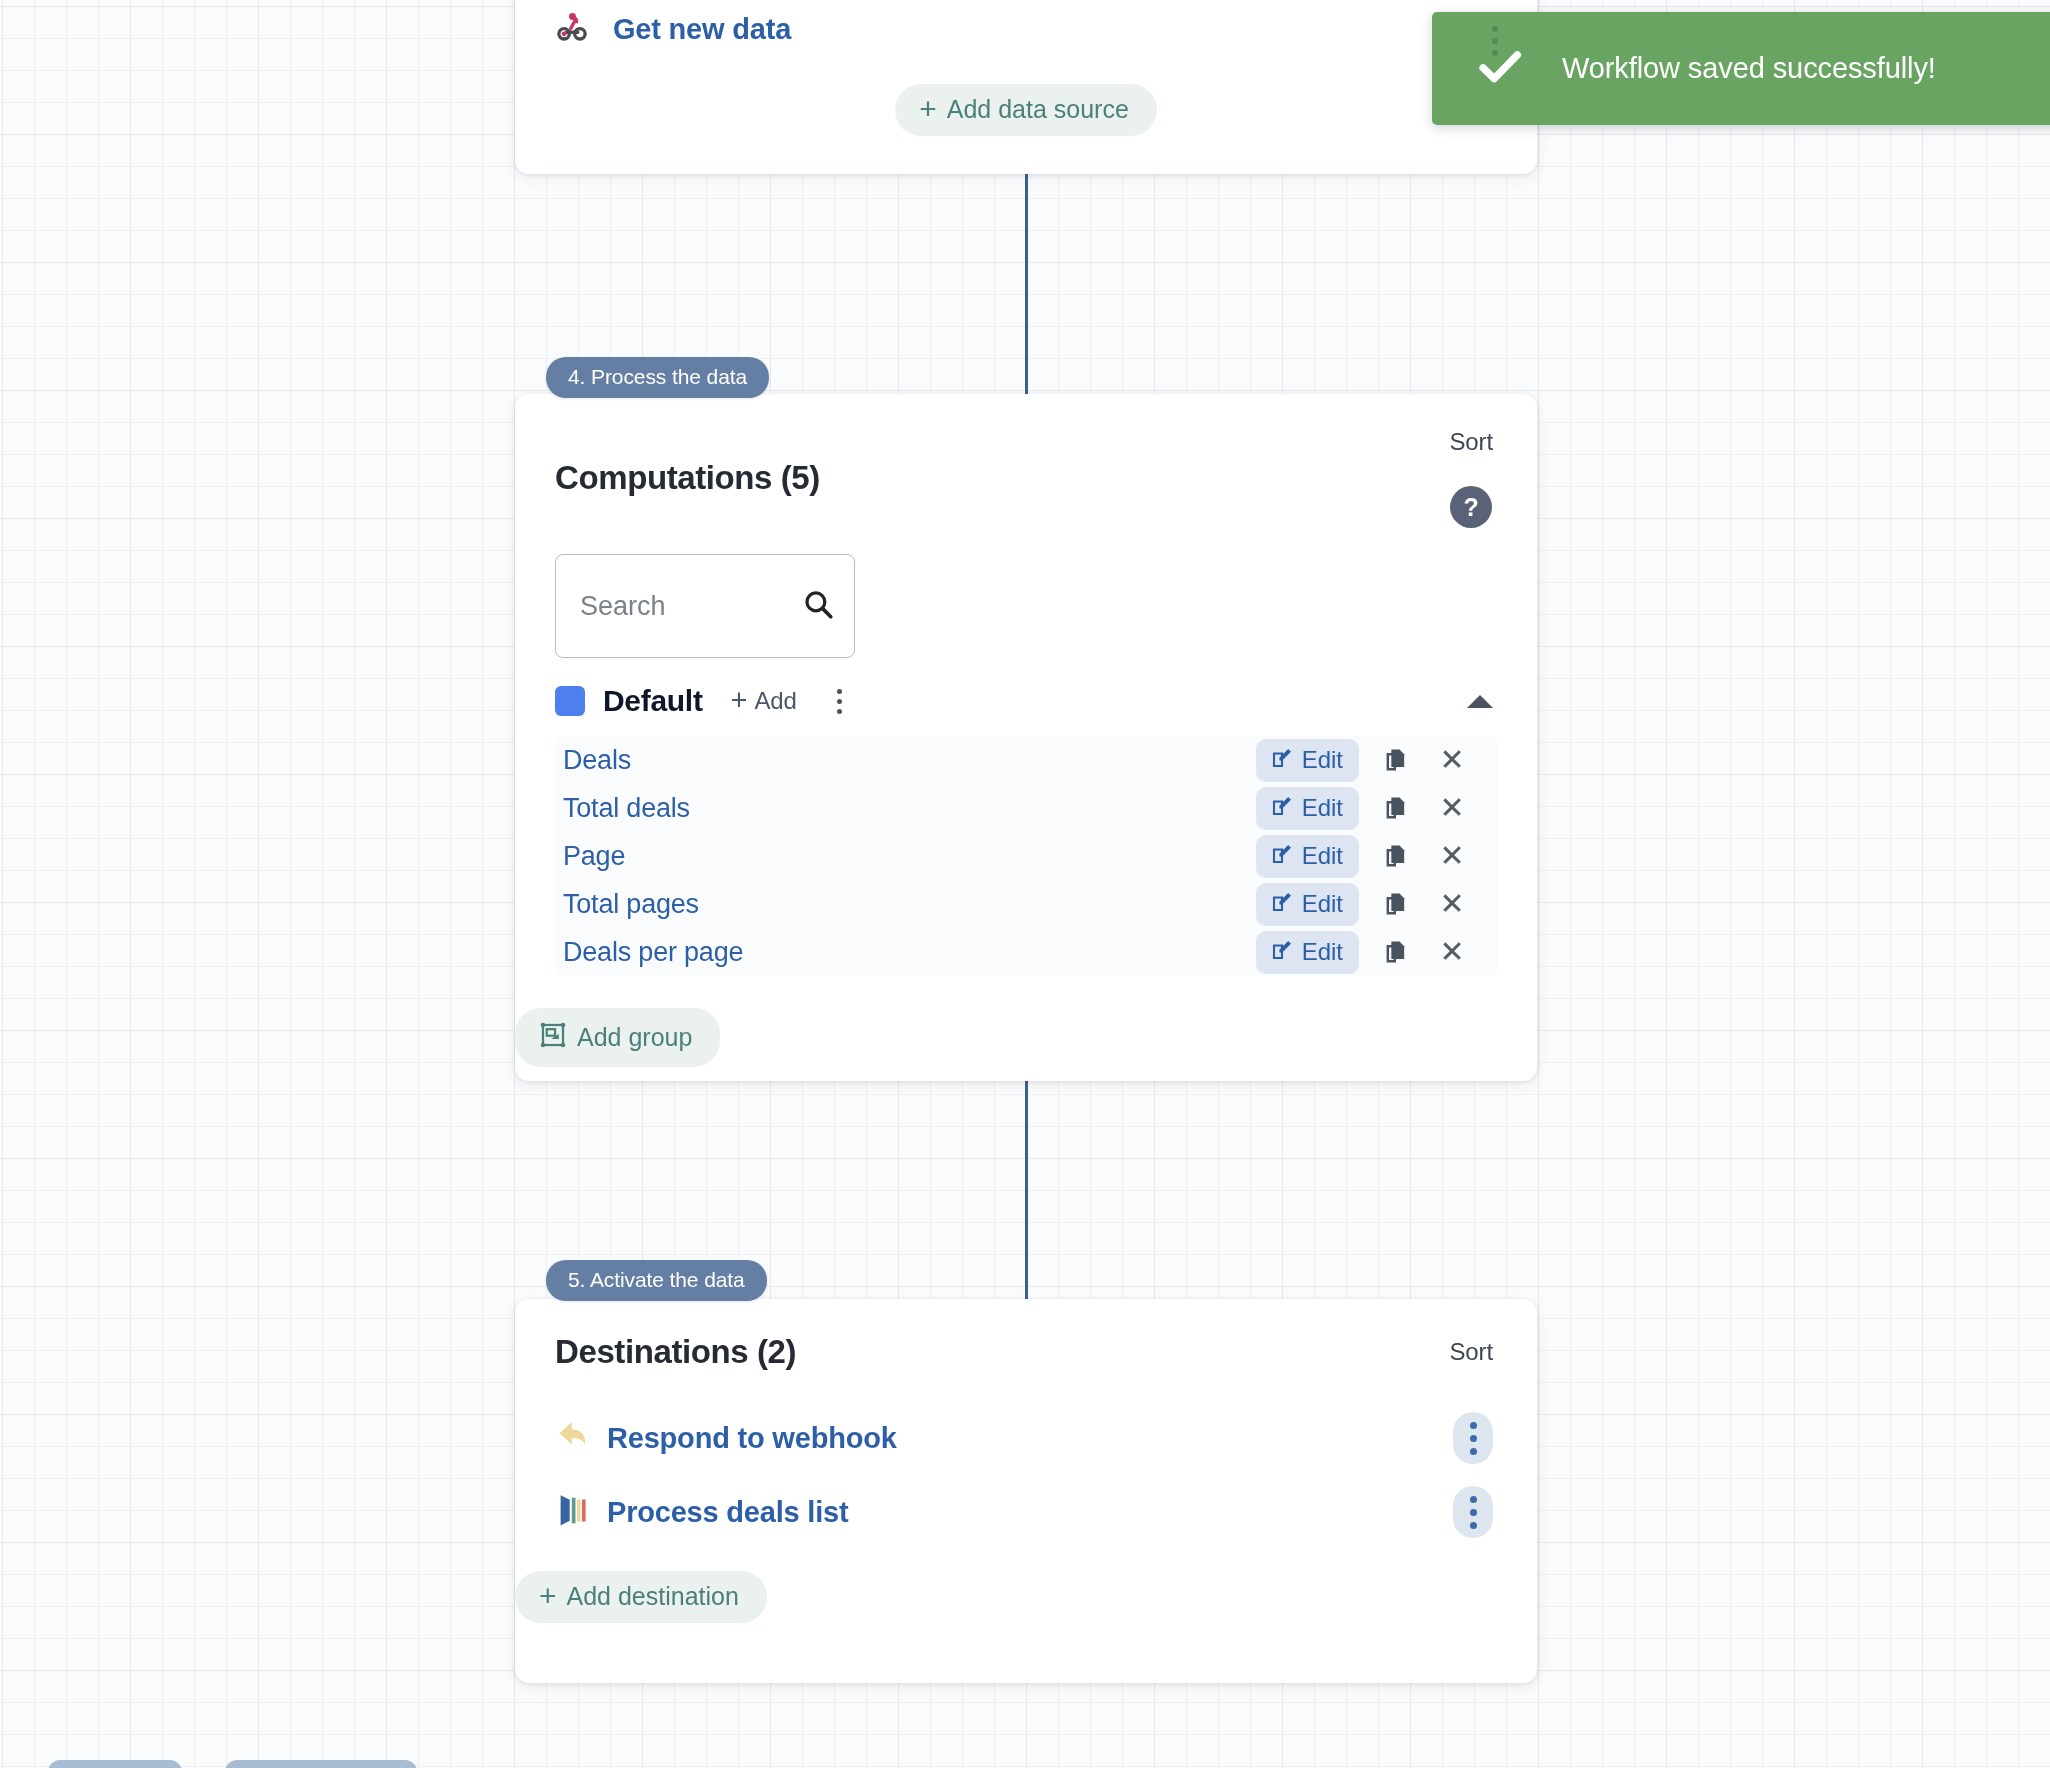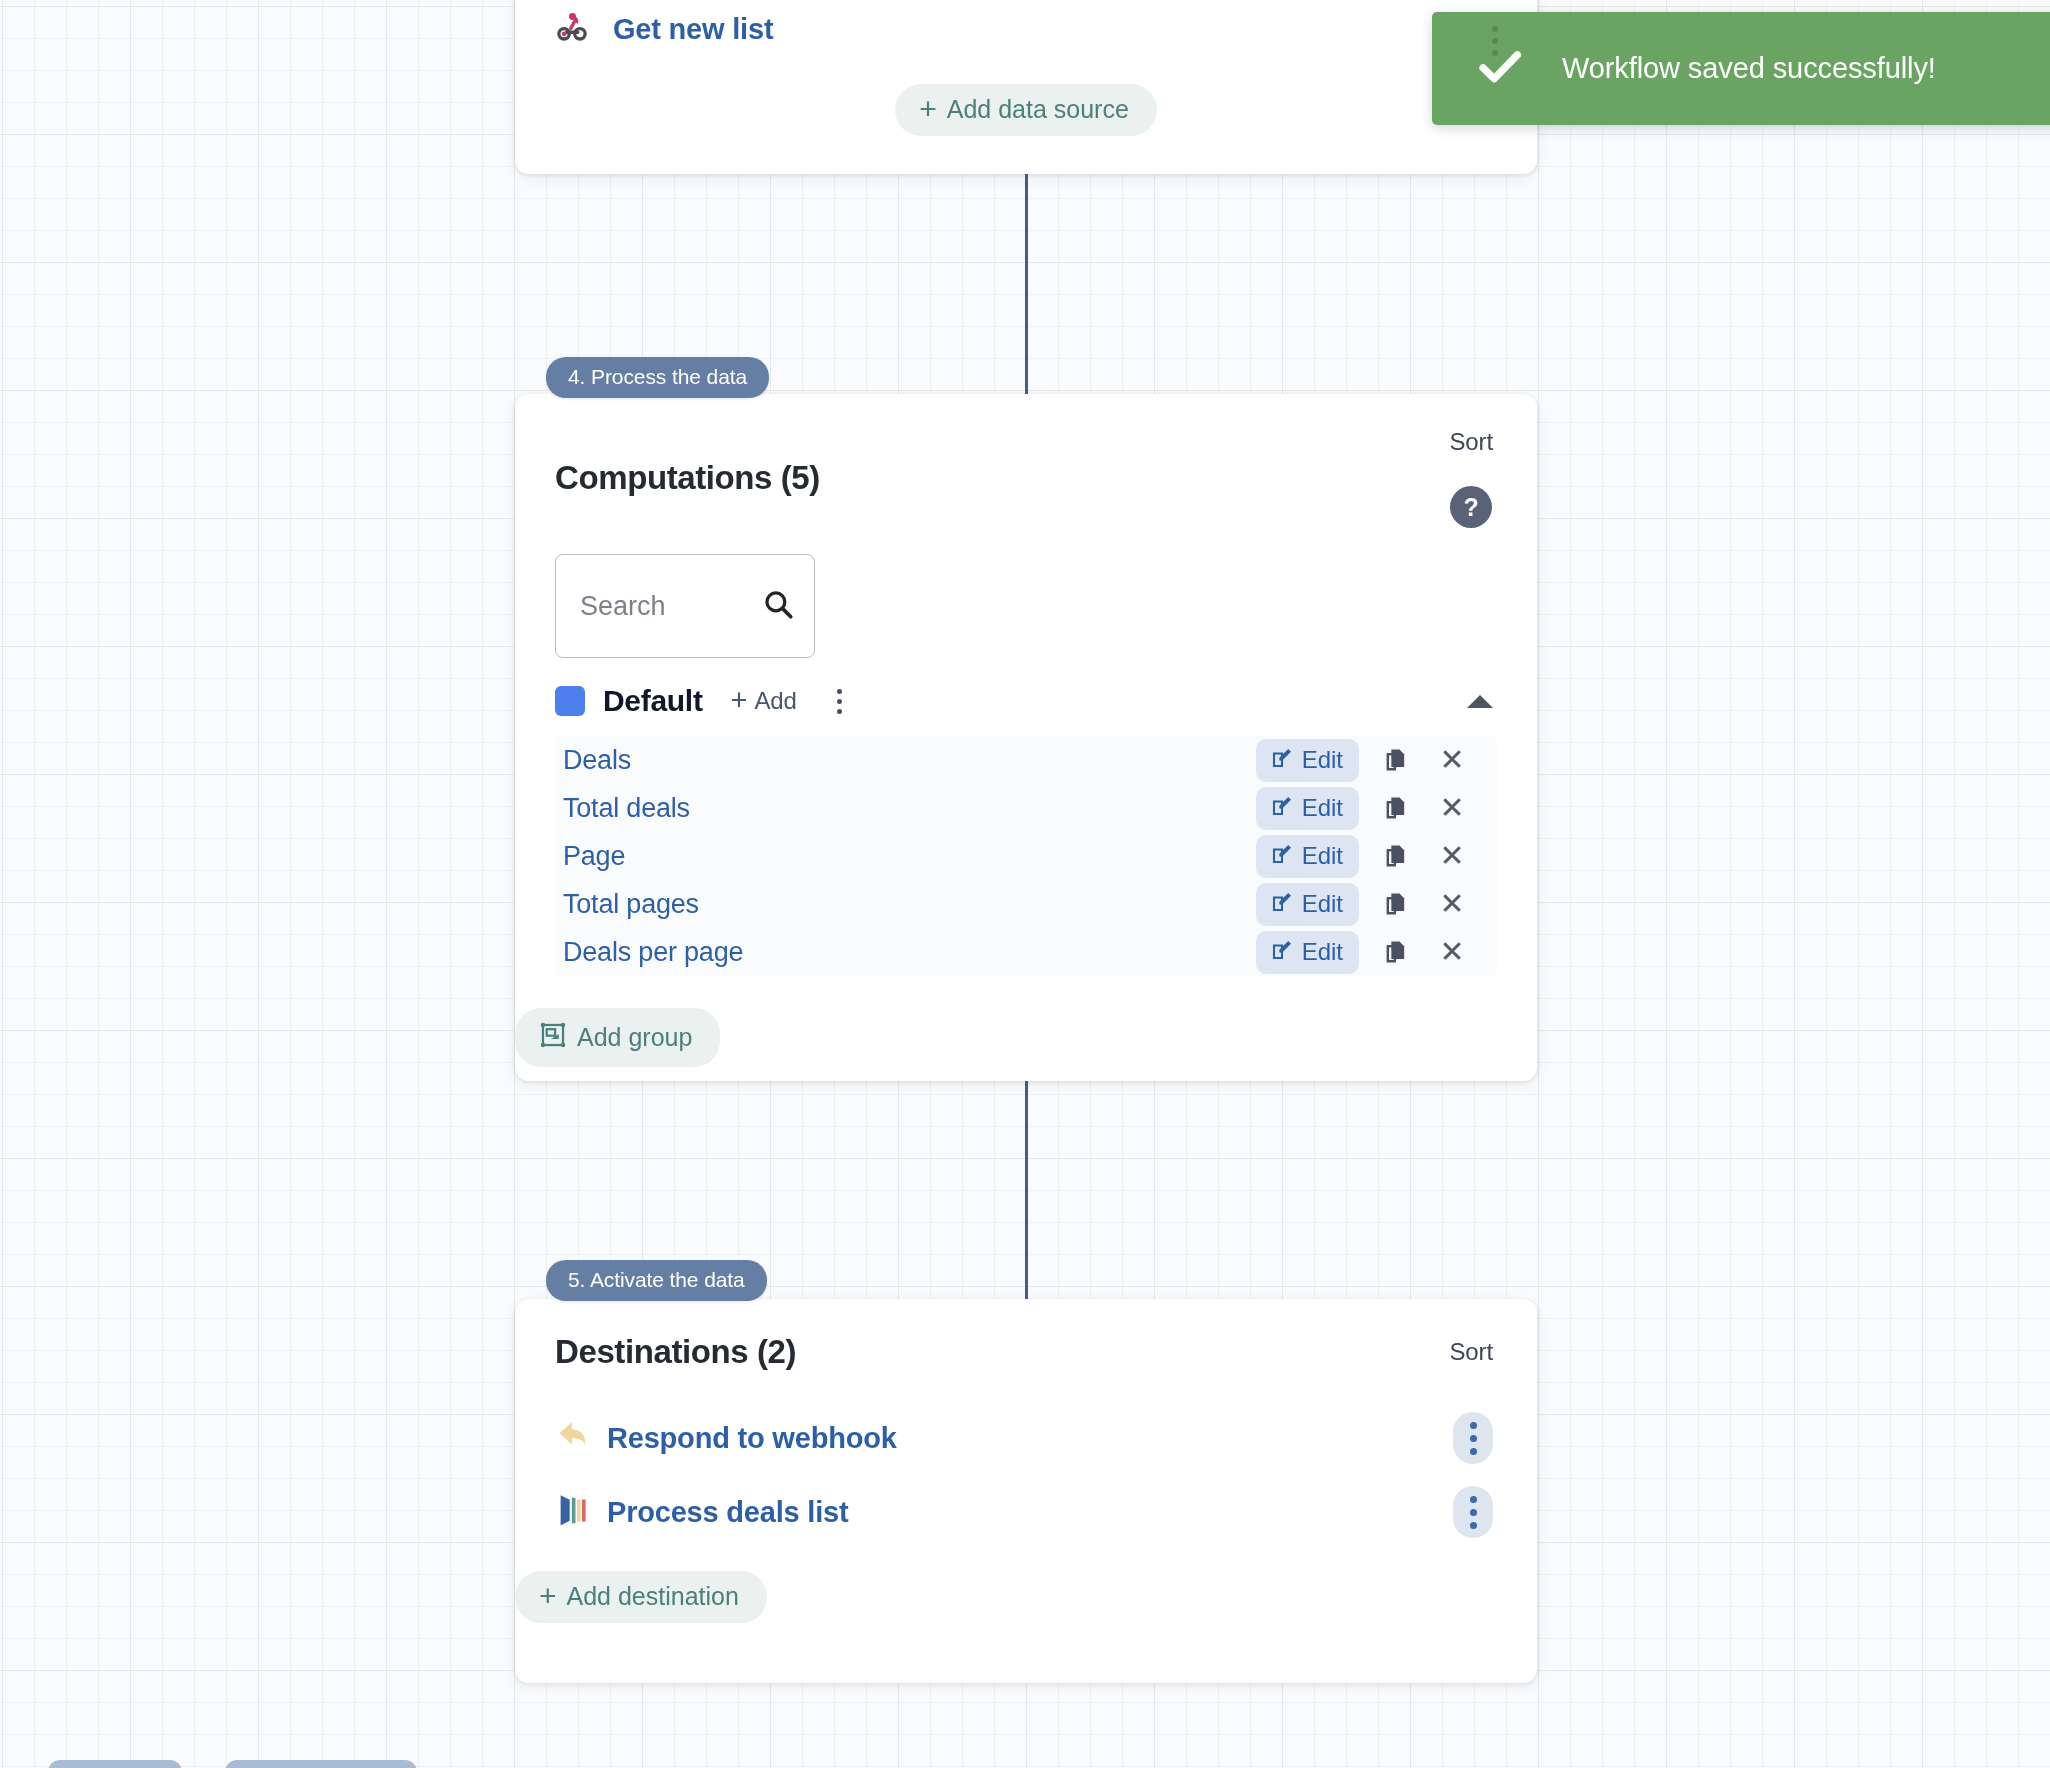--- a/index.html
+++ b/index.html
@@ -141,21 +141,21 @@
     align-items: center;
     justify-content: center;
     cursor: pointer;
     line-height: 1;
   }
 
   
   .search-wrap { padding: 26px 40px 0 40px; }
   .search-box {
     position: relative;
-    width: 260px;
+    width: 300px;
     height: 104px;
   }
   .search-box input {
     width: 100%;
     height: 100%;
     border: 1.5px solid #b9bdc2;
     border-radius: 8px;
     background: #fff;
     font-family: inherit;
     font-size: 27px;
@@ -360,21 +360,21 @@
         <svg width="38" height="38" viewBox="0 0 24 24" aria-hidden="true">
           <path d="M10.6 4.6a4.1 4.1 0 0 1 5.1 5.2l-1.9-.7a2.1 2.1 0 0 0-2.7-2.8z" fill="#c9376a"></path>
           <path d="M12.2 6.1c.9 0 1.7.5 2.1 1.2l-3.1 5.6" stroke="#c9376a" stroke-width="2.1" fill="none" stroke-linecap="round"></path>
           <circle cx="12.3" cy="5.4" r="2.2" fill="#c9376a"></circle>
           <circle cx="7.0" cy="16.3" r="3.3" fill="none" stroke="#4a4a52" stroke-width="2.1"></circle>
           <circle cx="17.0" cy="16.3" r="3.3" fill="none" stroke="#4a4a52" stroke-width="2.1"></circle>
           <path d="M8.6 15.3h7.0" stroke="#4a4a52" stroke-width="2.1" stroke-linecap="round"></path>
           <circle cx="7.0" cy="16.3" r="1.5" fill="#c9376a"></circle>
         </svg>
       </span>
-      <span class="source-label">Get new list</span>
+      <span class="source-label">Get new data</span>
     </div>
 
     <div class="add-row">
       <button class="btn-ghost-teal">
         <span class="plus">+</span>
         <span>Add data source</span>
       </button>
     </div>
   </div>
 </section>

